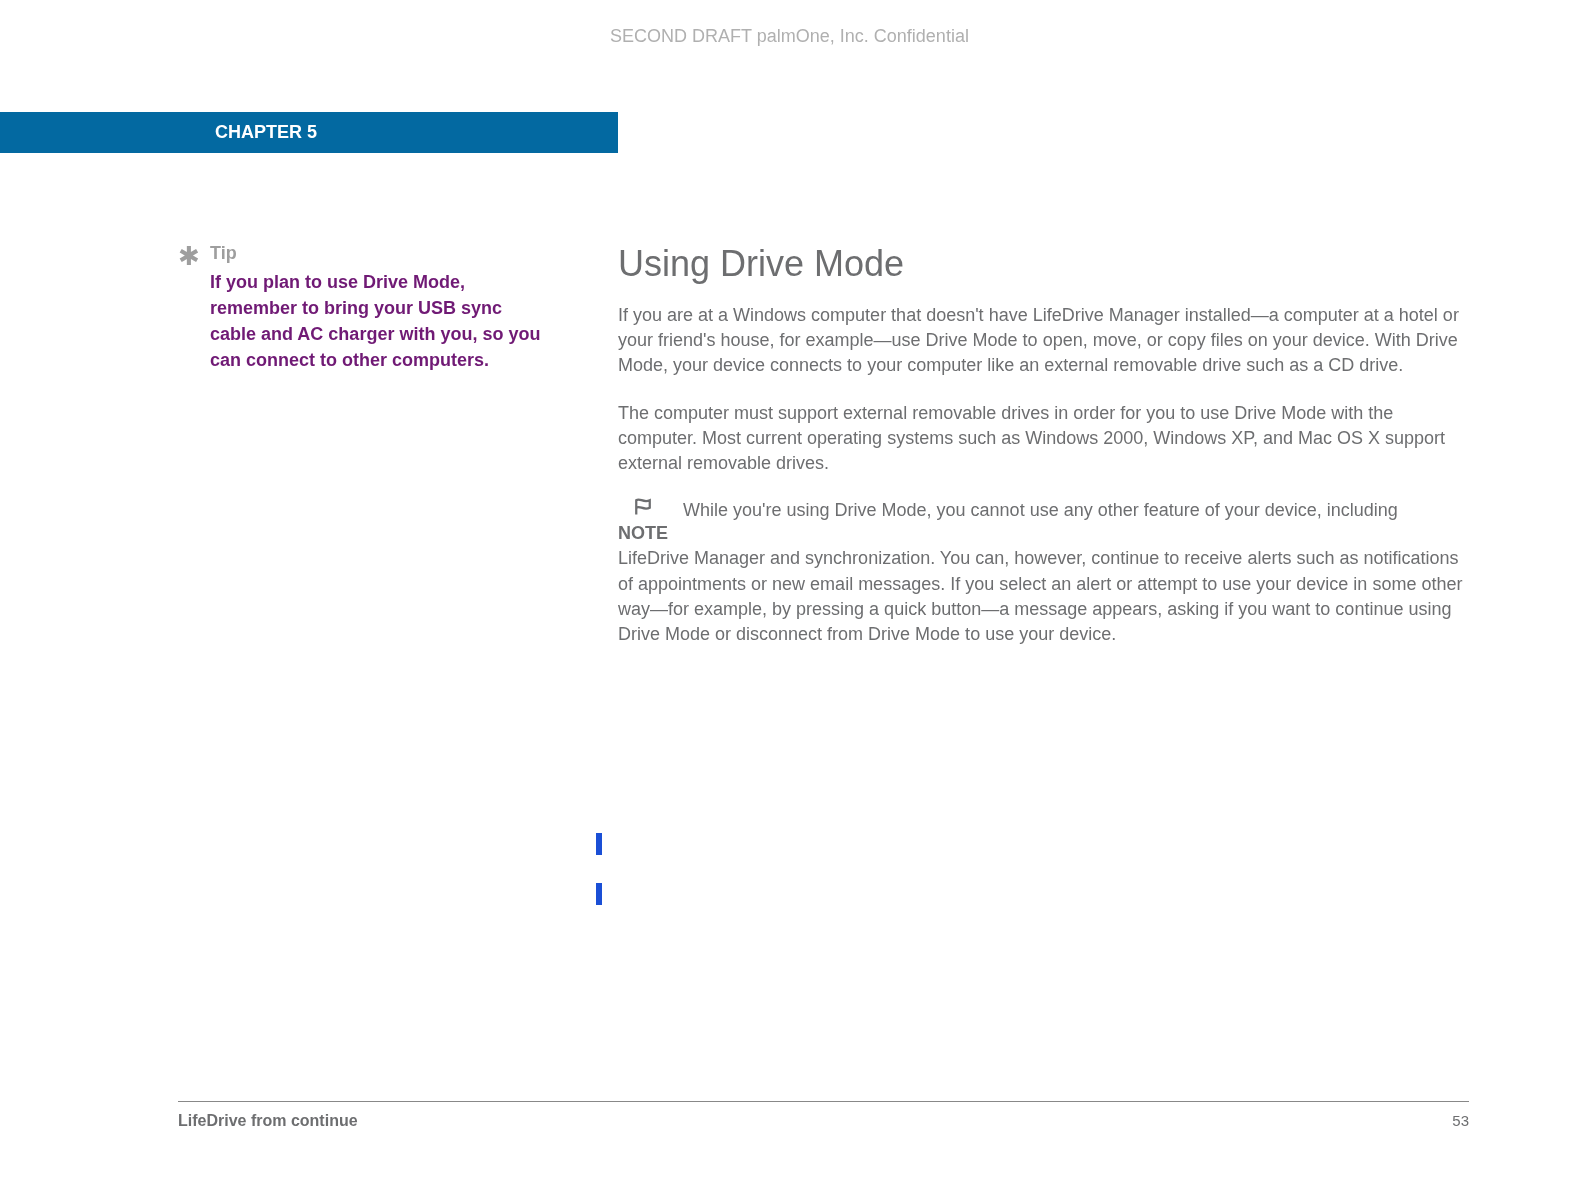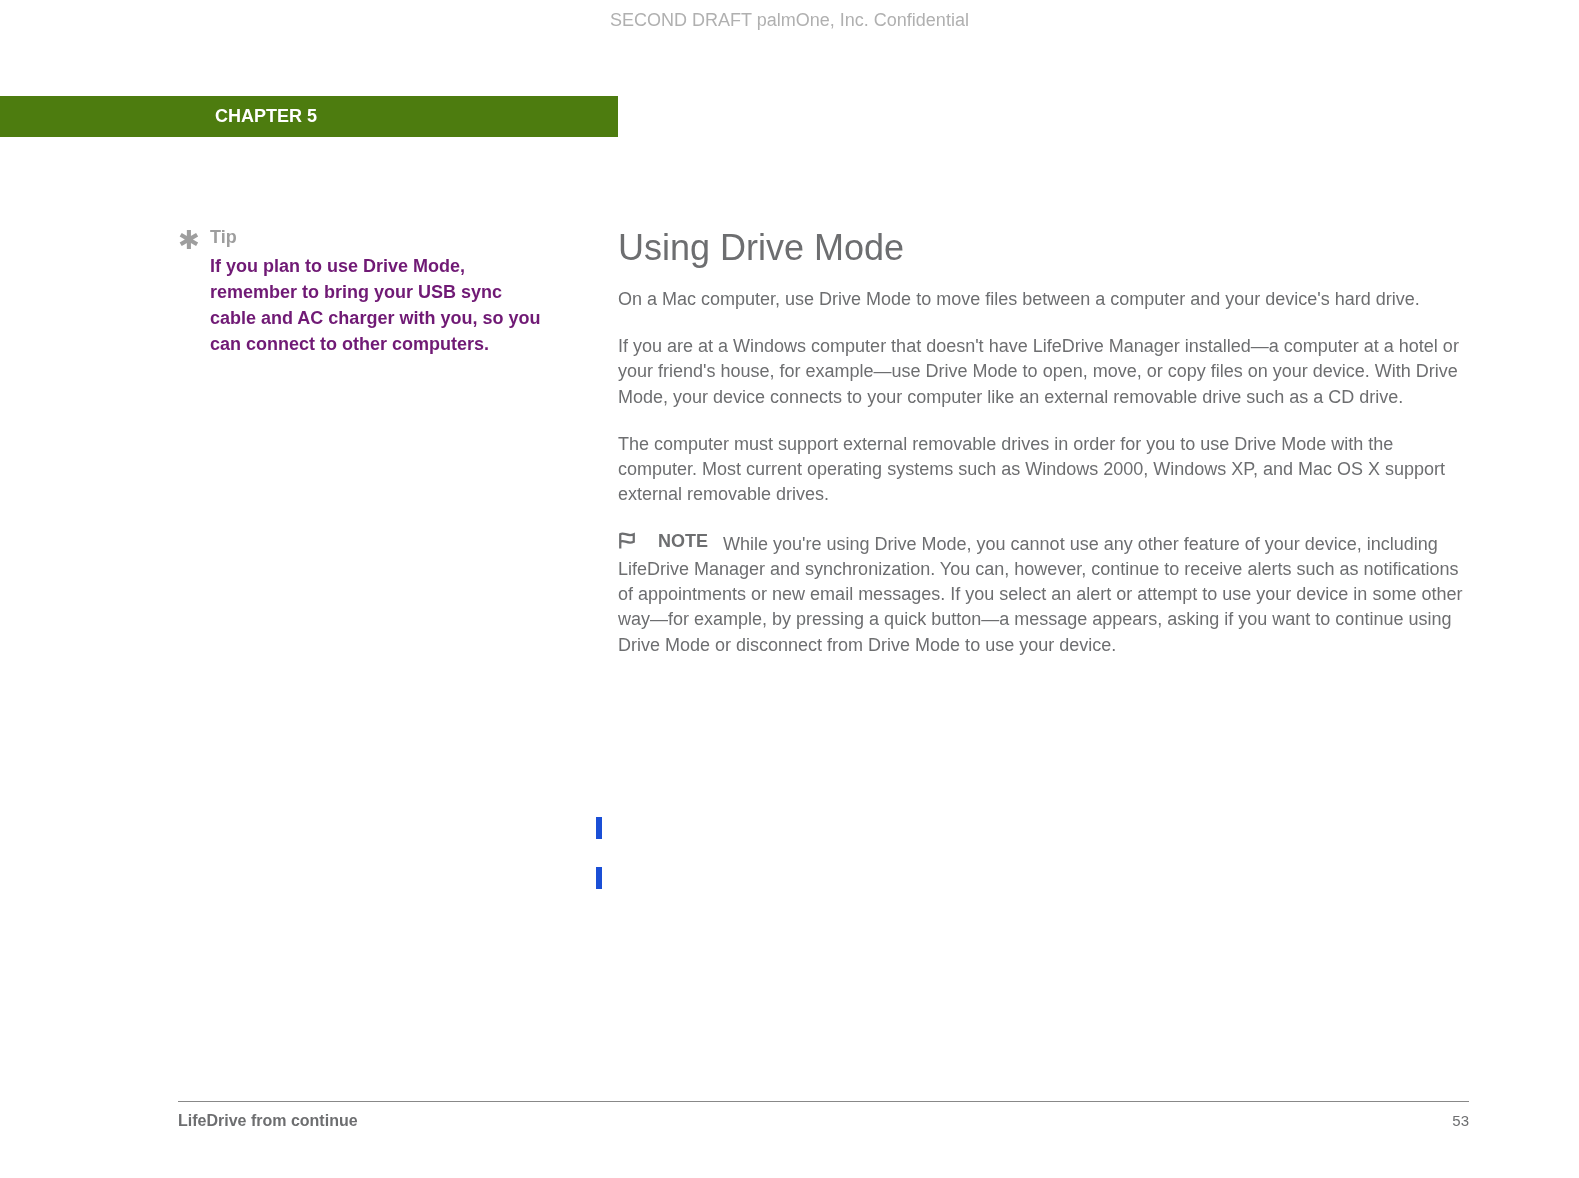--- a/index.html
+++ b/index.html
@@ -12,31 +12,31 @@
       width: 1579px;
       height: 1178px;
       background: #fff;
       position: relative;
       padding-bottom: 200px;
     }
     .header-confidential {
       text-align: center;
       color: #b0b0b0;
       font-size: 18px;
-      padding-top: 10px;
+      padding-top: 26px;
       padding-bottom: 10px;
       font-weight: 400;
     }
     .chapter-bar {
       display: flex;
       width: 100%;
       margin-top: 55px;
     }
     .chapter-left {
-      background: #4d7c0f;
+      background: #0369a1;
       color: #fff;
       font-weight: bold;
       font-size: 18px;
       padding: 10px 0 10px 0;
       width: 618px;
       text-align: left;
       padding-left: 215px;
     }
     .chapter-right {
       background: #6d6e70;
@@ -101,22 +101,23 @@
       color: #6d6e70;
       font-size: 18px;
       line-height: 1.4;
     }
     .note-flag {
       font-weight: bold;
       color: #6d6e70;
       font-size: 18px;
       display: inline-flex;
       align-items: center;
-      gap: 22px;
+      gap: 5px;
       margin-right: 10px;
+      flex-direction: column;
     }
     .note-flag svg {
       width: 18px;
       height: 18px;
       vertical-align: middle;
       display: inline-block;
       margin-top: -2px;
     }
     .revision-mark {
       position: absolute;
@@ -165,21 +166,20 @@
       <div>
         <div class="tip-heading">Tip</div>
         <div class="tip-body">If you plan to use Drive Mode, remember to bring your USB sync cable and AC charger with you, so you can connect to other computers.</div>
       </div>
     </div>
   </aside>
 
   <main class="main">
     <h1 class="section-title">Using Drive Mode</h1>
 
-    <p class="body-text">On a Mac computer, use Drive Mode to move files between a computer and your device's hard drive.</p>
     <p class="body-text">If you are at a Windows computer that doesn't have LifeDrive Manager installed—a computer at a hotel or your friend's house, for example—use Drive Mode to open, move, or copy files on your device. With Drive Mode, your device connects to your computer like an external removable drive such as a CD drive.</p>
     <p class="body-text">The computer must support external removable drives in order for you to use Drive Mode with the computer. Most current operating systems such as Windows 2000, Windows XP, and Mac OS X support external removable drives.</p>
 
     <p class="note-para">
       <span class="note-flag">
         <svg viewBox="0 0 24 24" fill="none" stroke="#6d6e70" stroke-width="3">
           <path d="M3 2 L3 22 M3 3 C 8 -1, 12 7, 21 3 L21 13 C 12 17, 8 9, 3 13 Z" fill="none"></path>
         </svg>
         <span>NOTE</span>
       </span>

